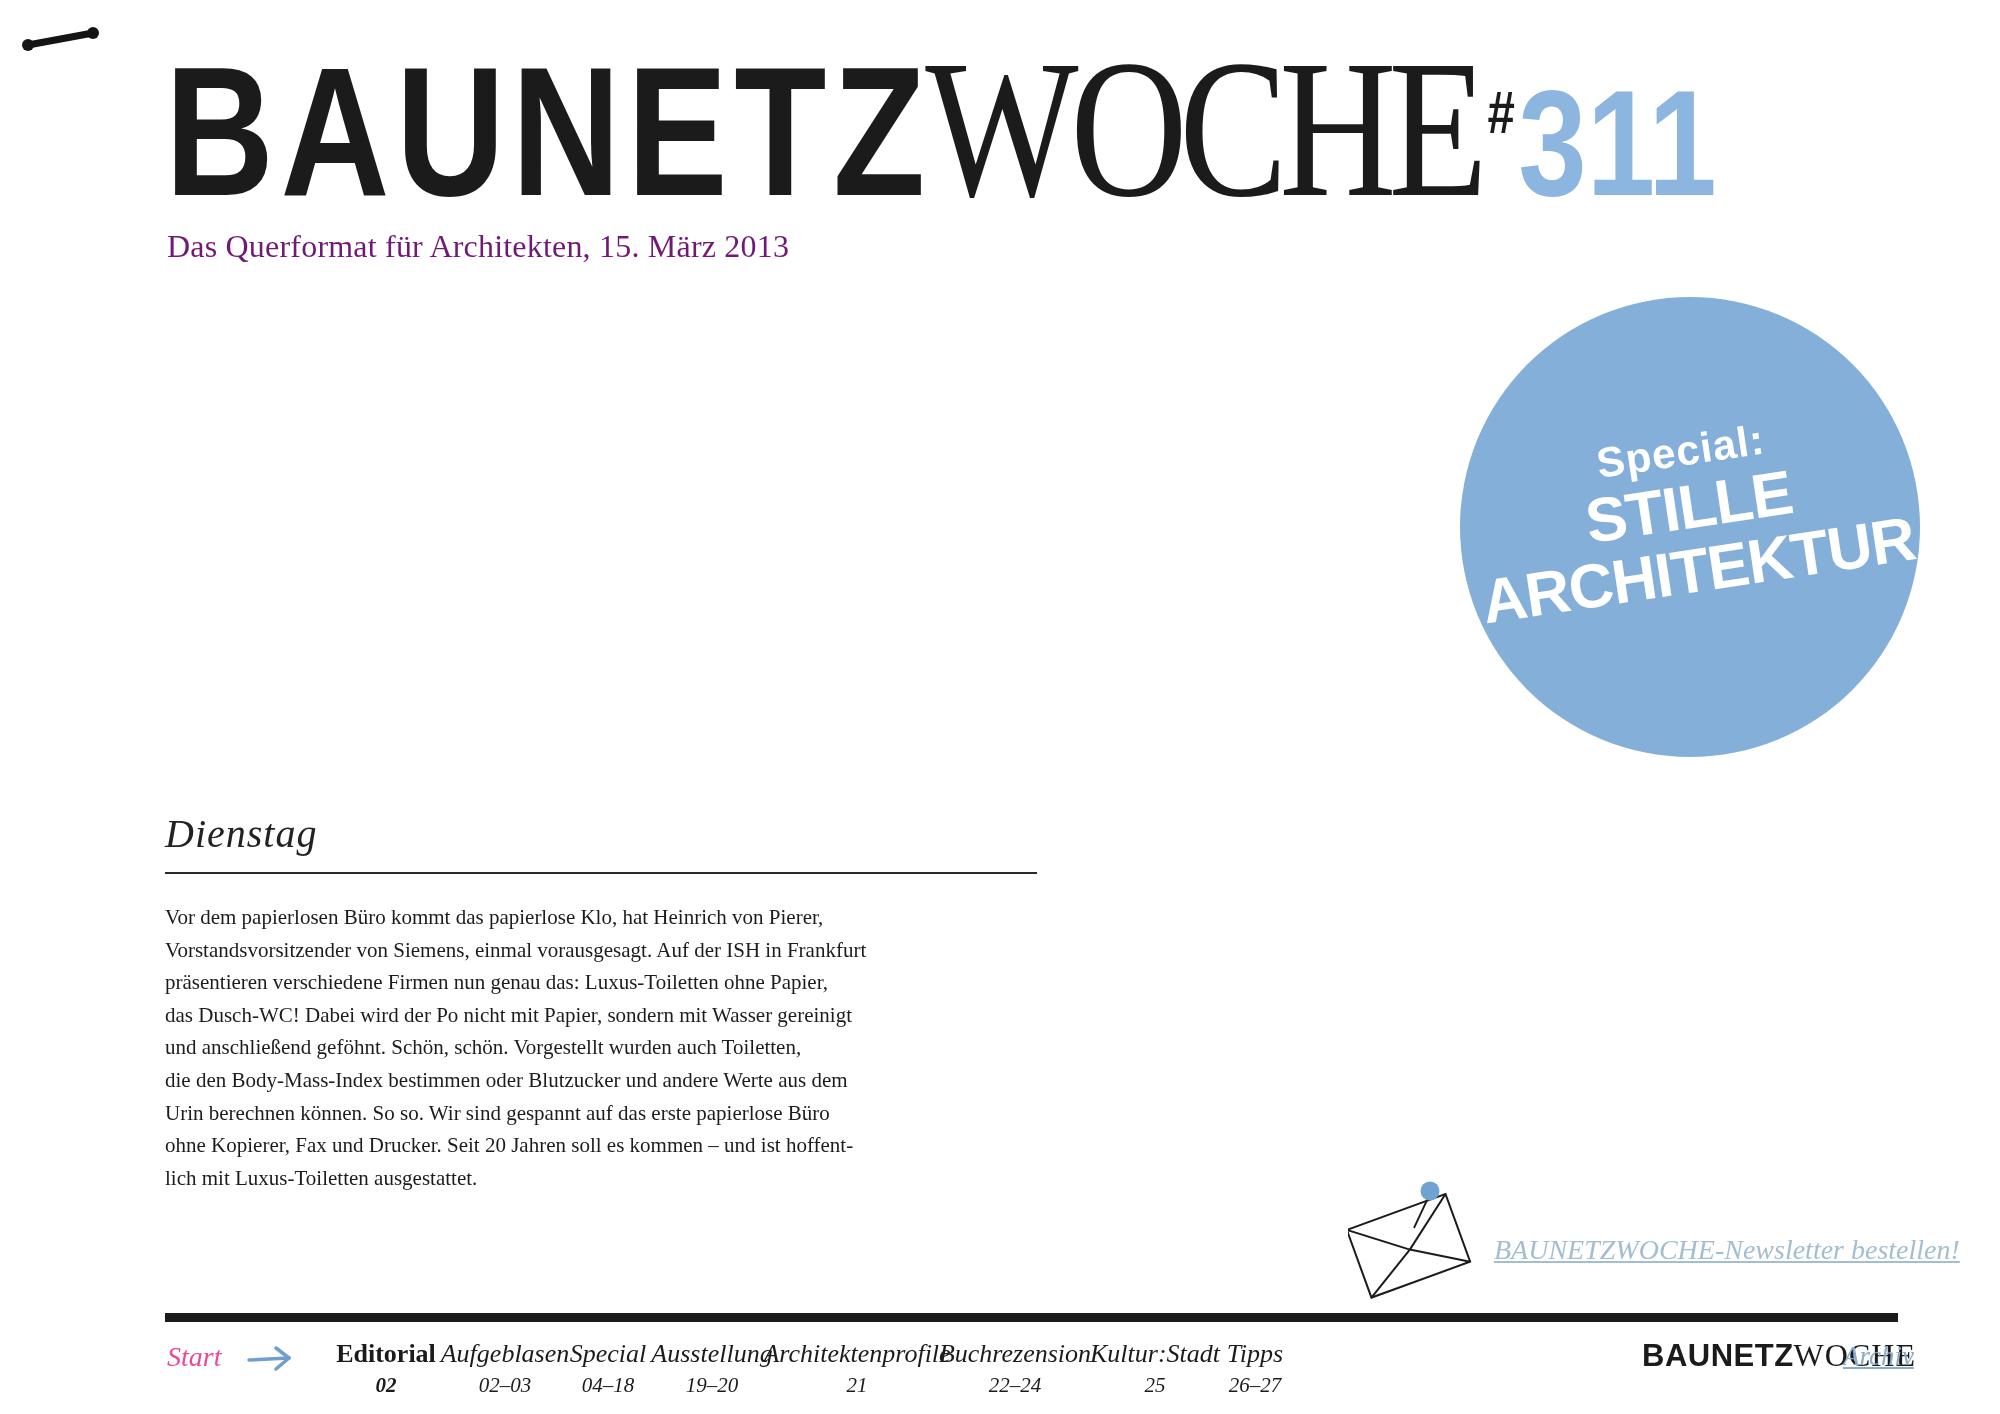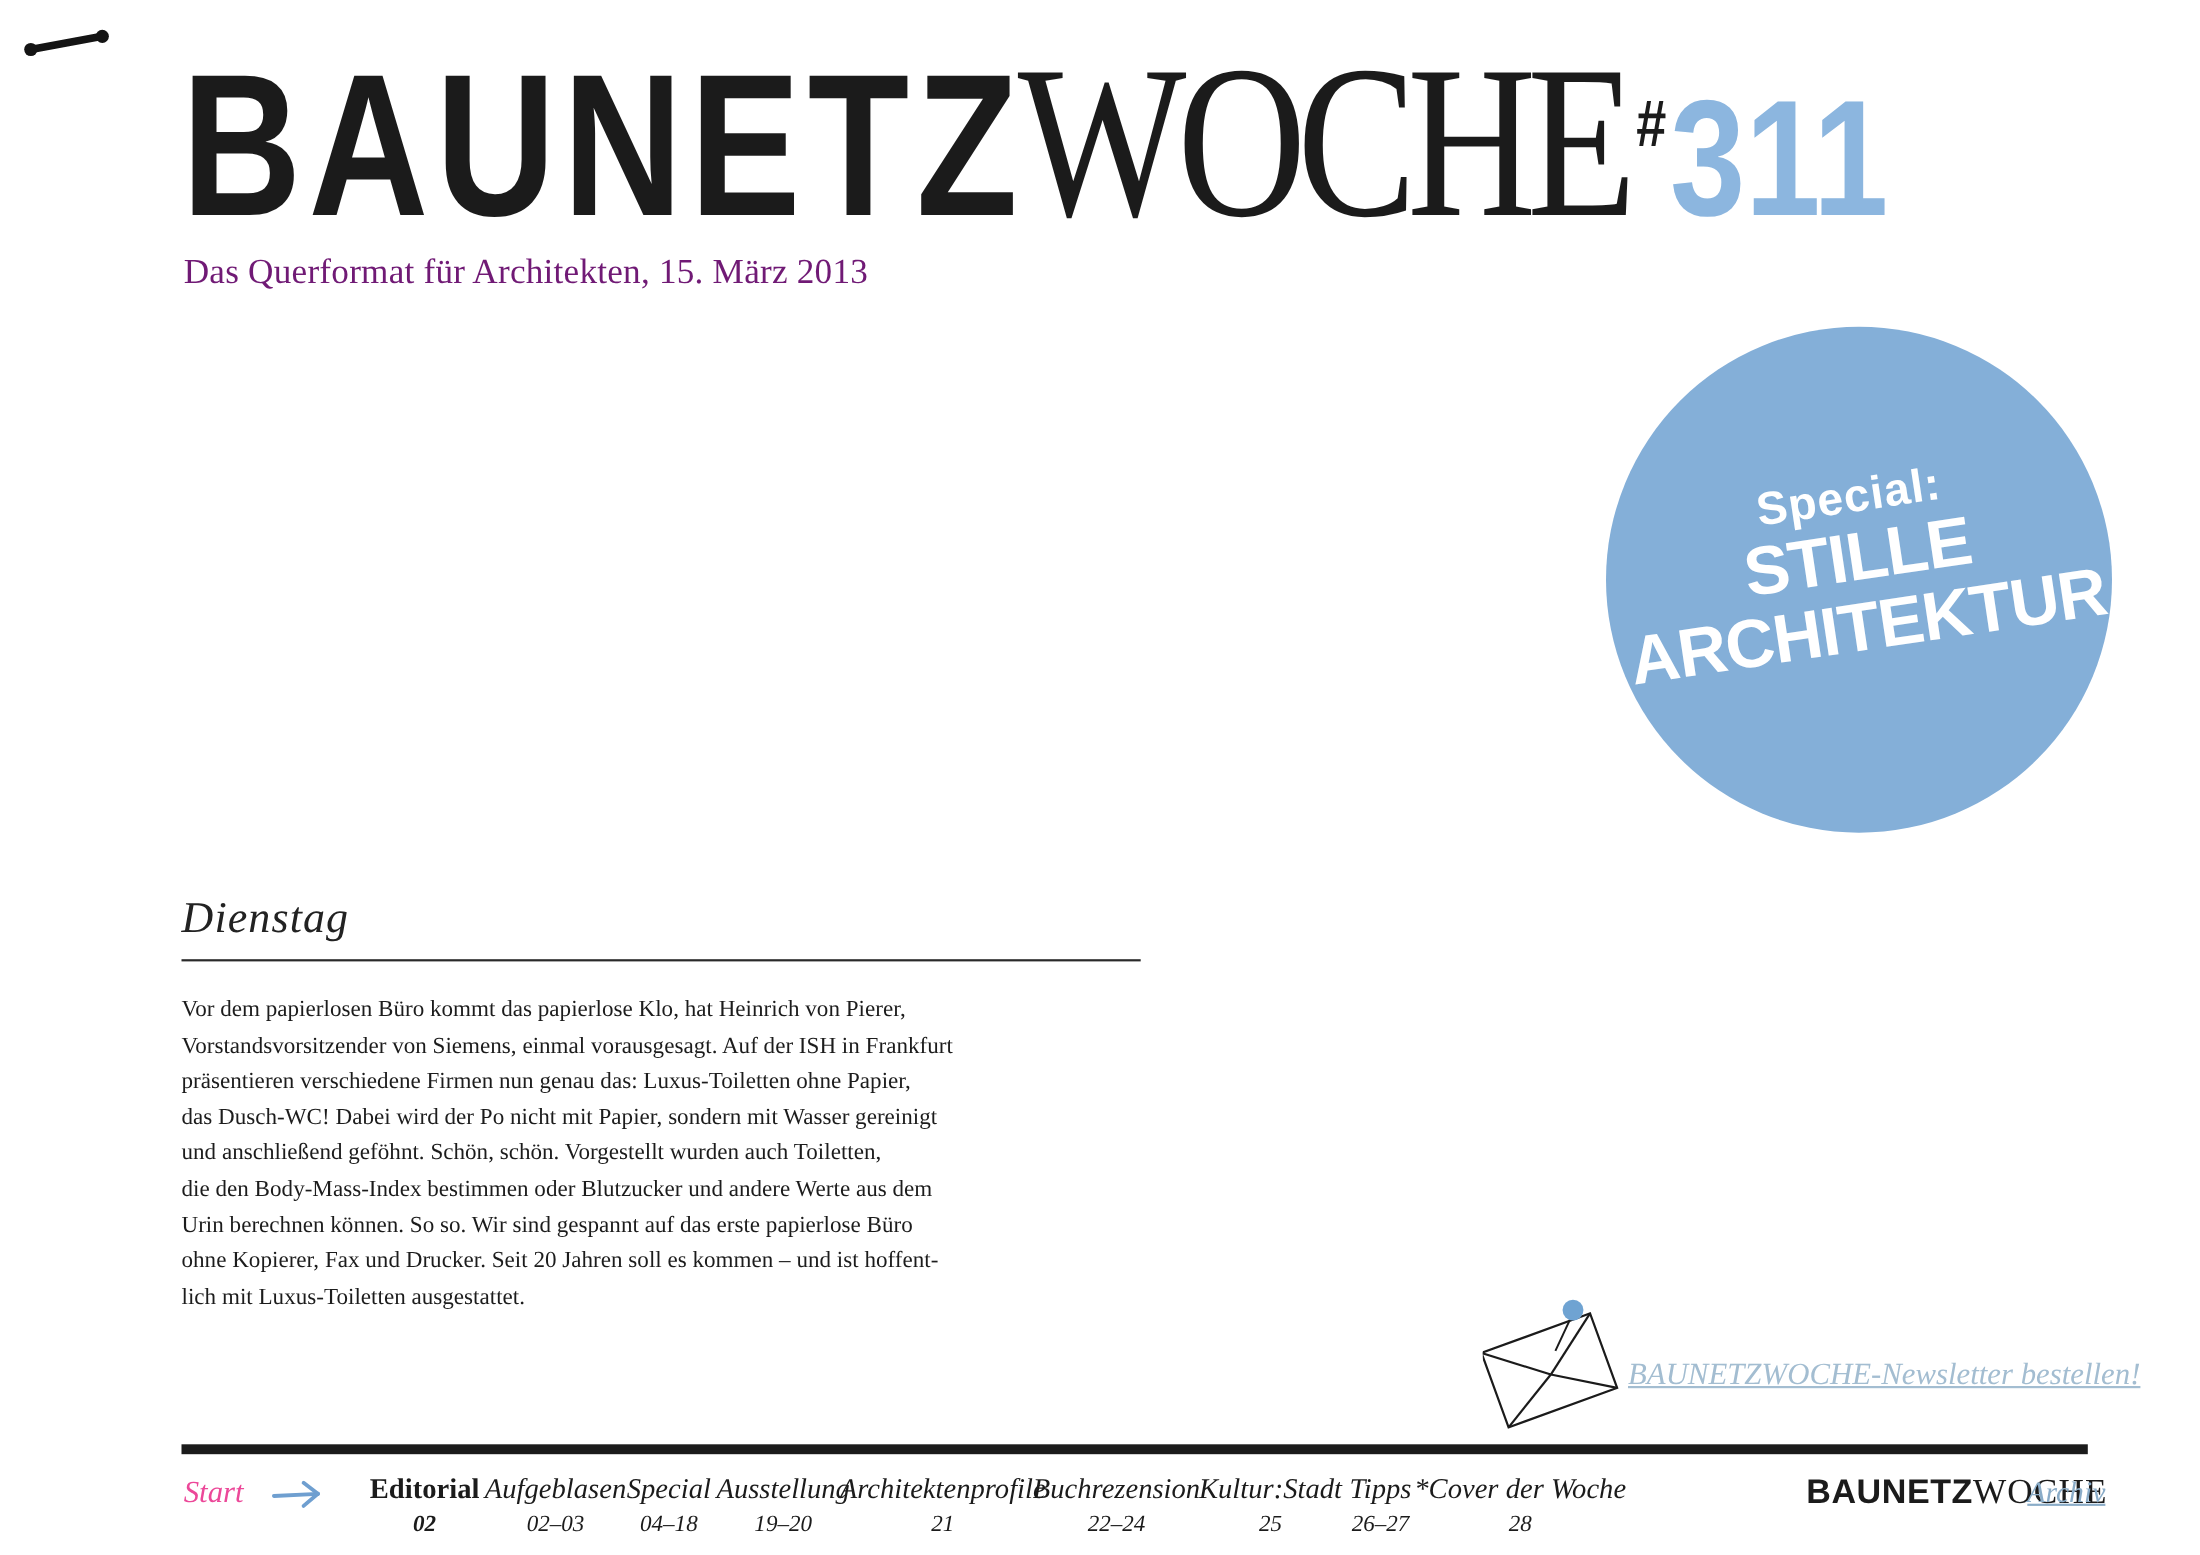--- a/index.html
+++ b/index.html
@@ -155,21 +155,21 @@
   <g transform="rotate(-20 60 70)" stroke="#1b1b1b" stroke-width="2" fill="none">
     <rect x="8" y="34" width="105" height="72"></rect>
     <line x1="8" y1="34" x2="60.5" y2="74"></line>
     <line x1="113" y1="34" x2="60.5" y2="74"></line>
     <line x1="8" y1="106" x2="60.5" y2="74"></line>
     <line x1="113" y1="106" x2="60.5" y2="74"></line>
   </g>
   <line x1="80" y1="22" x2="66" y2="52" stroke="#1b1b1b" stroke-width="1.8"></line>
   <circle cx="82" cy="15" r="9.5" fill="#6fa3d2"></circle>
 </svg>
-<a id="newsletter-link" style="color:#a3bdd1;">BAUNETZWOCHE-Newsletter bestellen!</a>
+<a id="newsletter-link" style="color:#a3bdd1;margin-left:14px;">BAUNETZWOCHE-Newsletter bestellen!</a>
 
 <div id="footer-bar"></div>
 
 <a id="start-link" style="color:#ec4899;">Start</a>
 <svg id="start-arrow" width="50" height="26" viewBox="0 0 50 26">
   <line x1="2" y1="14" x2="42" y2="12" stroke="#6f9fd0" stroke-width="3.5" stroke-linecap="round"></line>
   <line x1="29" y1="2" x2="42" y2="12" stroke="#6f9fd0" stroke-width="3.5" stroke-linecap="round"></line>
   <line x1="29" y1="23" x2="42" y2="12" stroke="#6f9fd0" stroke-width="3.5" stroke-linecap="round"></line>
 </svg>
 
@@ -199,22 +199,18 @@
     <div class="pages">22–24</div>
   </div>
   <div class="nav-item">
     <div class="label">Kultur:Stadt</div>
     <div class="pages">25</div>
   </div>
   <div class="nav-item">
     <div class="label">Tipps</div>
     <div class="pages">26–27</div>
   </div>
-  <div class="nav-item">
-    <div class="label">*Cover der Woche</div>
-    <div class="pages">28</div>
-  </div>
 </div>
 
 <div id="footer-logo">
   <span class="logo-bold">BAUNETZ</span><span class="logo-serif">WOCHE</span>
 </div>
 <a id="archiv-link" style="color:#8aacc8;">Archiv</a>
 
 </body></html>

